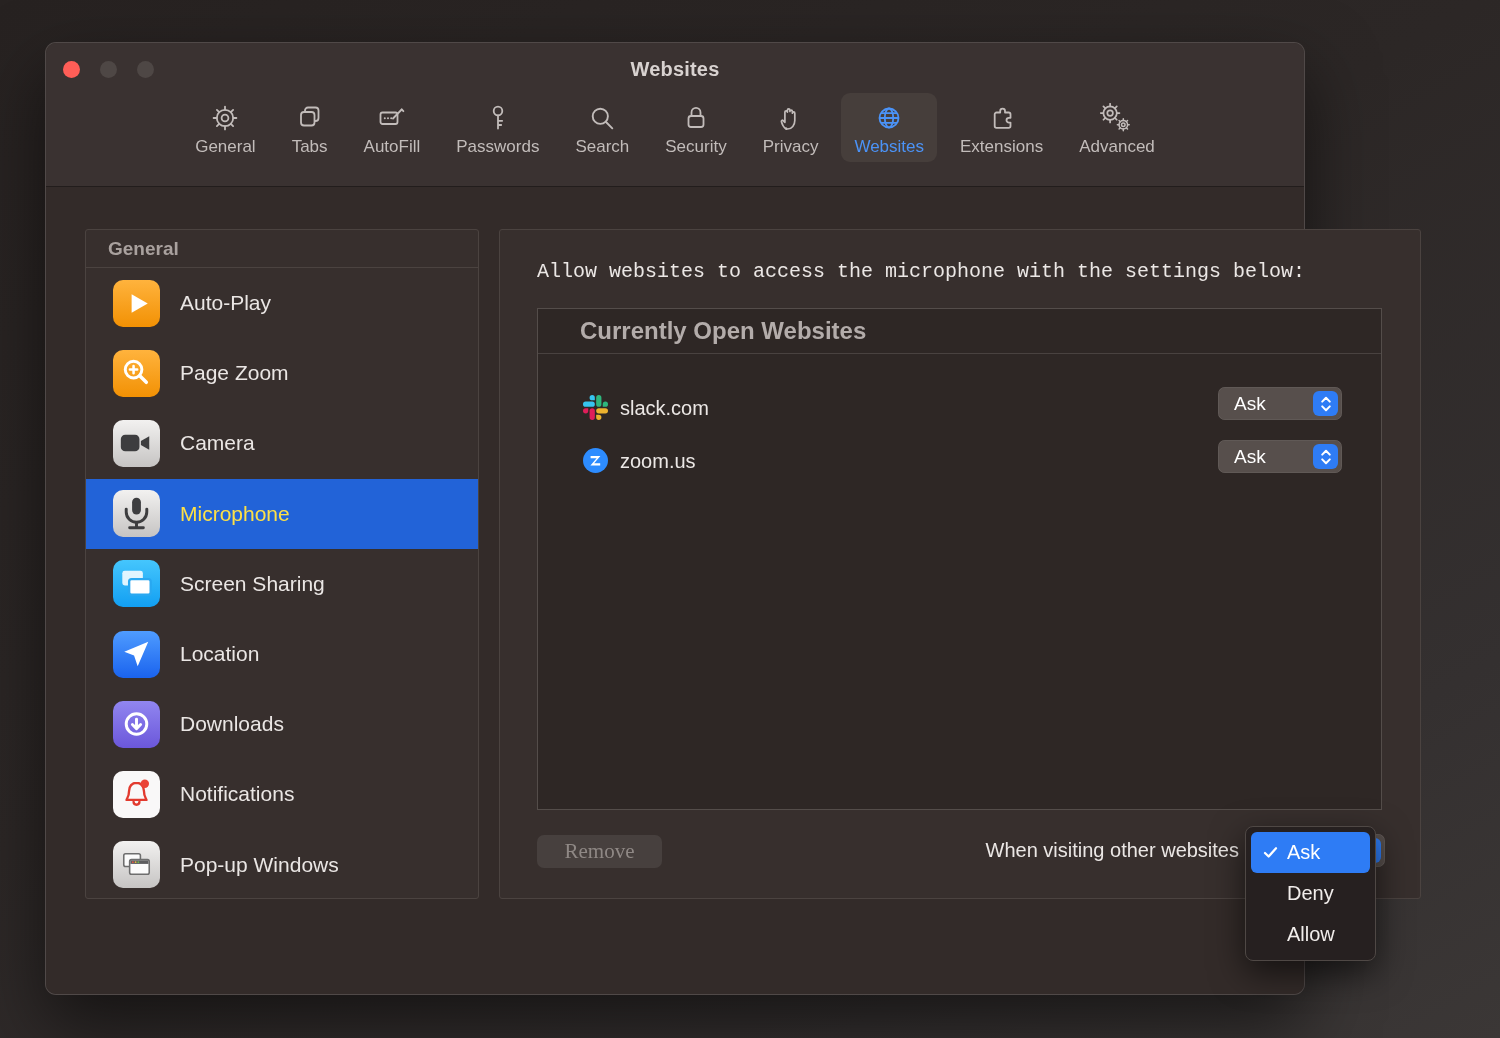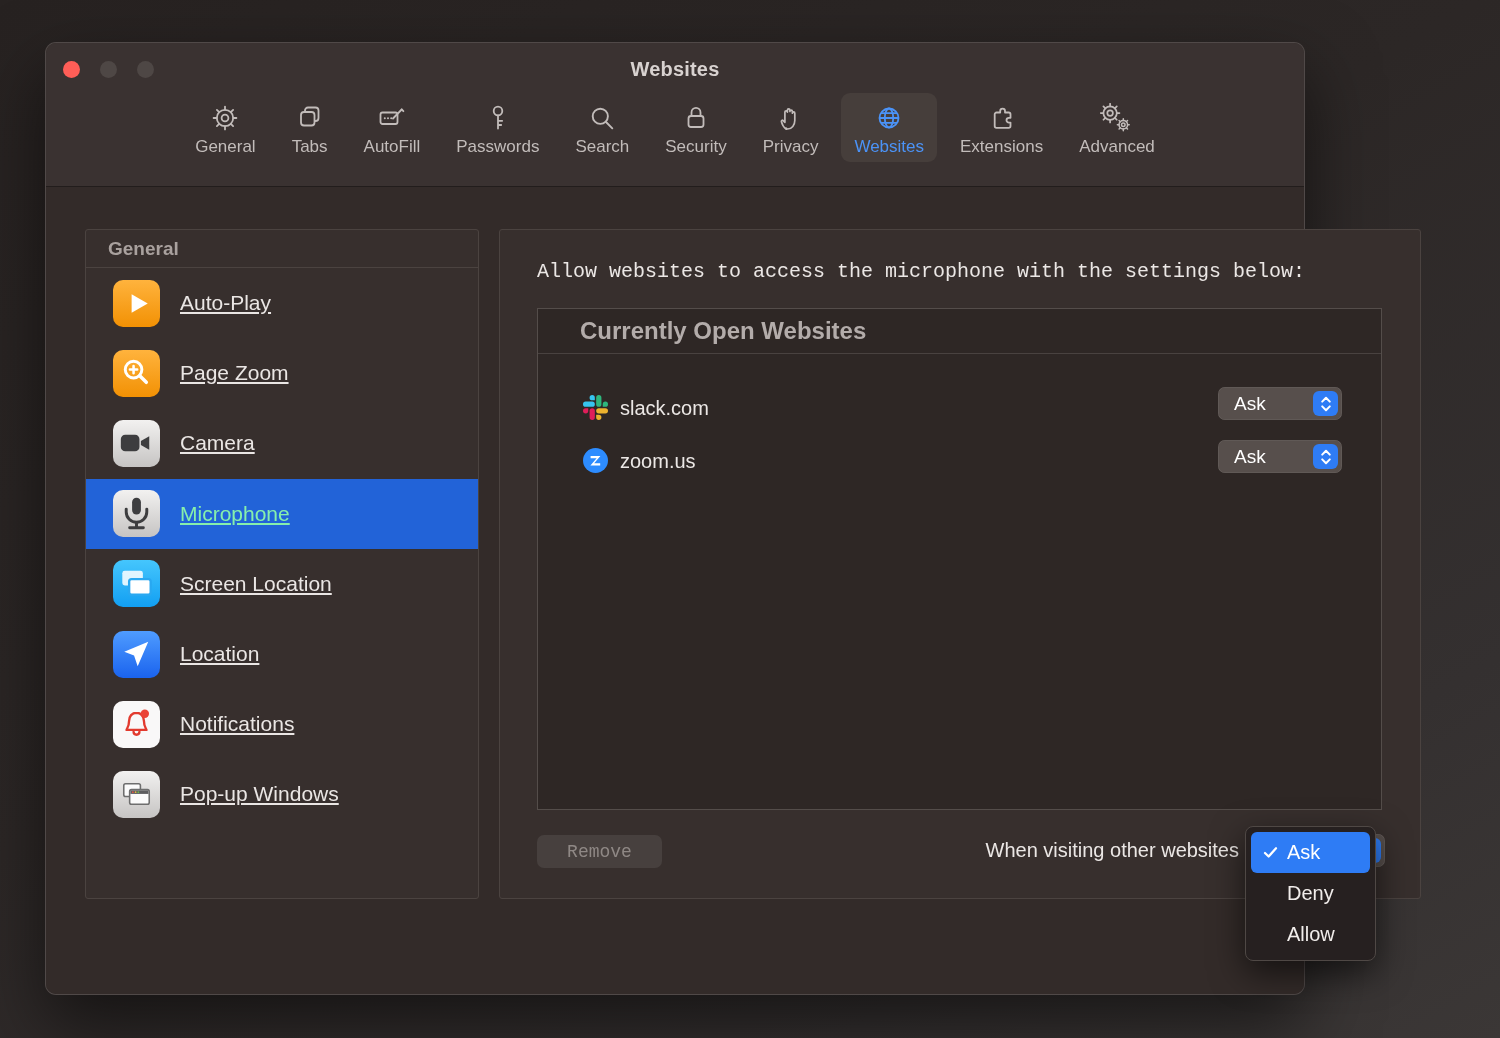--- a/index.html
+++ b/index.html
@@ -46,23 +46,23 @@
   .content{position:absolute;left:0;top:144px;right:0;bottom:0;background:#332b29;border-radius:0 0 10px 10px;}
   .groupbox{
     position:absolute;background:#372f2d;border:1px solid #4b4340;border-radius:3px;box-sizing:border-box;
   }
   .sidebar-box{left:39px;top:42px;width:394px;height:670px;}
   .sb-header{
     height:37px;border-bottom:1px solid #4b4340;display:flex;align-items:center;
     padding-left:22px;color:#a9a19e;font-weight:bold;font-size:19px;
   }
   .side-item{
-    display:flex;align-items:center;height:70.2px;padding-left:27px;gap:20px;color:#eae6e4;font-size:21px;text-decoration:underline;
-  }
-  .side-item.selected{background:#2263d8;color:#86efac;align-items:center;}
+    display:flex;align-items:center;height:70.2px;padding-left:27px;gap:20px;color:#eae6e4;font-size:21px;
+  }
+  .side-item.selected{background:#2263d8;color:#fde047;align-items:center;}
   .side-icon{width:47px;height:47px;border-radius:10px;flex:0 0 auto;display:flex;align-items:center;justify-content:center;}
   .side-icon svg{display:block;width:47px;height:47px;}
   .ic-orange{background:linear-gradient(#ffb33d,#f29104);}
   .ic-silver{background:linear-gradient(#f2f1f0,#c6c4c3);}
   .ic-cyan{background:linear-gradient(#45c6fd,#129ff2);}
   .ic-blue{background:linear-gradient(#4f9cff,#1a63ee);}
   .ic-purple{background:linear-gradient(#9186f0,#6b57da);}
   .ic-white{background:#f9f8f8;}
   
   .main-box{left:453px;top:42px;width:922px;height:670px;}
@@ -83,21 +83,21 @@
     margin-left:auto;width:124px;height:33px;background:#574f4c;border-radius:7px;
     position:relative;display:flex;align-items:center;padding-left:16px;box-sizing:border-box;
     color:#fff;font-size:19px;box-shadow:inset 0 0 0 .5px rgba(255,255,255,.12);
   }
   .stepper{
     position:absolute;right:4px;top:4px;width:25px;height:25px;border-radius:6px;
     background:#2e7cf5;display:flex;align-items:center;justify-content:center;
   }
   .remove-btn{
     position:absolute;left:37px;top:605px;width:125px;height:33px;background:#47403e;
-    border:none;border-radius:7px;color:#8f8885;font-size:18px;font-family:Liberation Mono, monospace;
+    border:none;border-radius:7px;color:#8f8885;font-size:21px;font-family:Liberation Serif, serif;
   }
   .when-label{
     position:absolute;right:181px;top:604px;height:33px;display:flex;align-items:center;
     font-size:20px;color:#ebe7e5;
   }
   .hidden-popup{position:absolute;left:750px;top:604px;width:135px;z-index:1;}
   
   .menu{
     position:absolute;left:745px;top:596px;width:131px;z-index:5;
     background:#262020;border:1px solid #4f4845;border-radius:8px;
@@ -286,32 +286,41 @@
         <span>Microphone</span>
       </div>
 
       <div class="side-item">
         <span class="side-icon ic-cyan">
           <svg viewBox="0 0 48 48">
             <rect x="9.5" y="11" width="21" height="15" rx="2.5" fill="rgba(255,255,255,.85)"></rect>
             <rect x="16.5" y="19.5" width="22" height="16" rx="2.5" fill="#fff" stroke="#29a8f1" stroke-width="2.4"></rect>
           </svg>
         </span>
-        <span>Screen Location</span>
+        <span>Screen Sharing</span>
       </div>
 
       <div class="side-item">
         <span class="side-icon ic-blue">
           <svg viewBox="0 0 48 48">
               <path d="M36 11L11.5 21.3l10 3.7L25.2 36z" fill="#fff"></path>
             </svg>
         </span>
         <span>Location</span>
       </div>
 
+      <div class="side-item">
+        <span class="side-icon ic-purple">
+          <svg viewBox="0 0 48 48" fill="none" stroke="#fff" stroke-linecap="round" stroke-linejoin="round">
+            <circle cx="24" cy="23.5" r="10.5" stroke-width="3"></circle>
+            <path d="M24 18.5V28M19.8 24l4.2 4.2L28.2 24" stroke-width="3"></path>
+          </svg>
+        </span>
+        <span>Downloads</span>
+      </div>
 
       <div class="side-item">
         <span class="side-icon ic-white">
           <svg viewBox="0 0 48 48" fill="none">
             <path d="M24 12c-4.6 0-7.6 3.6-7.6 8.4 0 5.8-2.3 7.6-2.6 9.1h20.4c-.3-1.5-2.6-3.3-2.6-9.1 0-4.8-3-8.4-7.6-8.4z" stroke="#e23a2e" stroke-width="2.4" stroke-linejoin="round"></path>
             <path d="M21 31.5a3 3 0 0 0 6 0" stroke="#e23a2e" stroke-width="2.4" stroke-linecap="round"></path>
             <circle cx="32.5" cy="13" r="4.3" fill="#ea4437"></circle>
           </svg>
         </span>
         <span>Notifications</span>

